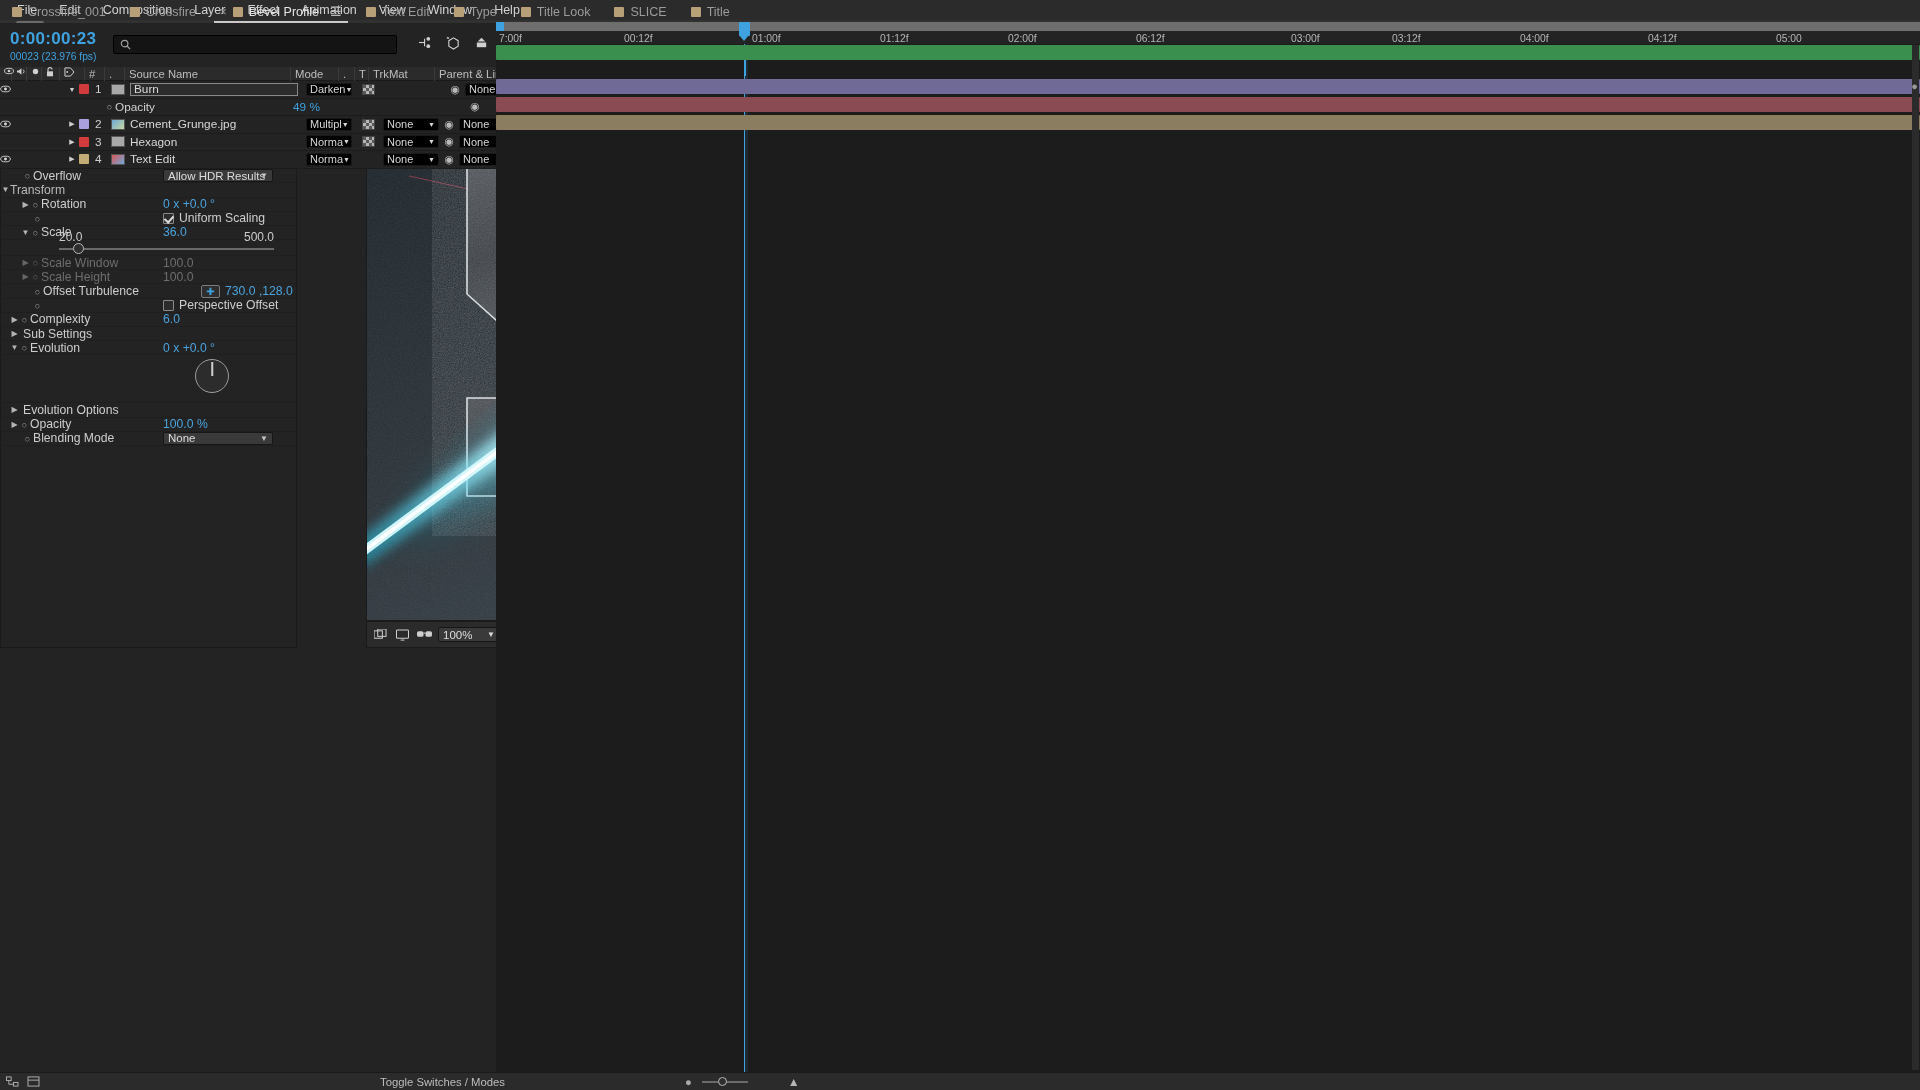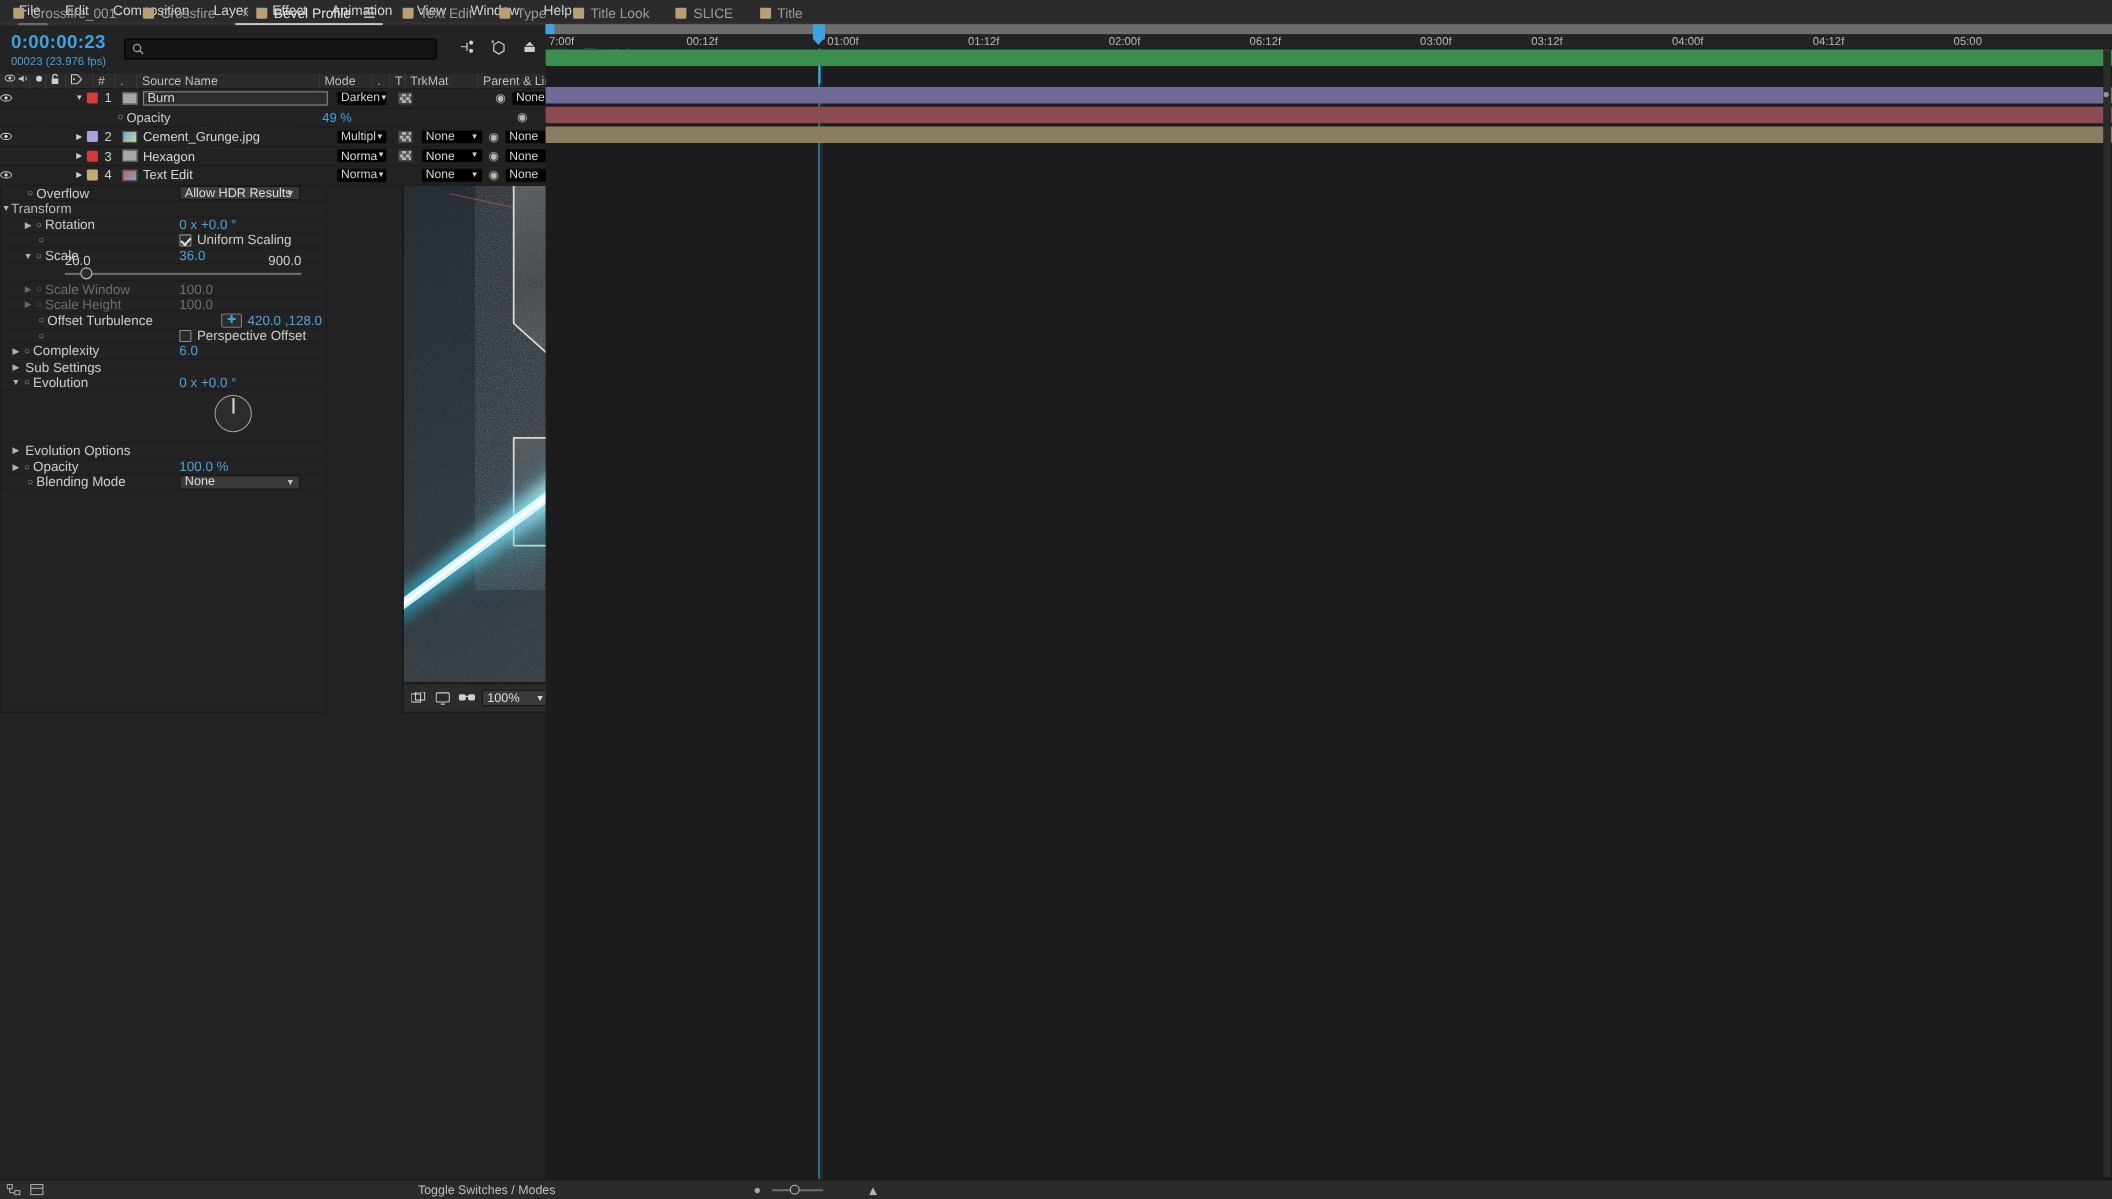--- a/index.html
+++ b/index.html
@@ -454,21 +454,21 @@
 
       <div class="fxrow">
         <span class="tri d" style="margin-left:20px"></span>
         <span class="sw stop"></span>
         <span class="fxname">Scale</span>
         <span class="fxval">36.0</span>
       </div>
 
       <div class="slider-row">
         <span class="slider-val">20.0</span>
-        <span class="slider-max">900.0</span>
+        <span class="slider-max">500.0</span>
         <span class="strack"></span>
         <span class="sknob"></span>
       </div>
 
       <div class="fxrow">
         <span class="tri r" style="margin-left:20px;color:#666"></span>
         <span class="sw stop" style="color:#666"></span>
         <span class="fxname dim">Scale Window</span>
         <span class="fxval dim">100.0</span>
       </div>
@@ -479,21 +479,21 @@
         <span class="fxname dim">Scale Height</span>
         <span class="fxval dim">100.0</span>
       </div>
 
       <div class="fxrow">
         <span class="tri"></span>
         <span style="width:22px"></span>
         <span class="sw stop"></span>
         <span class="fxname">Offset Turbulence</span>
         <span class="fx-pt">✚</span>
-        <span class="fxval" style="left:224px">420.0 ,128.0</span>
+        <span class="fxval" style="left:224px">730.0 ,128.0</span>
       </div>
 
       <div class="fxrow">
         <span class="tri"></span>
         <span style="width:22px"></span>
         <span class="sw stop"></span>
         <span class="fxchk" style="left:162px">
           <span class="chk"></span>
           <span>Perspective Offset</span>
         </span>

